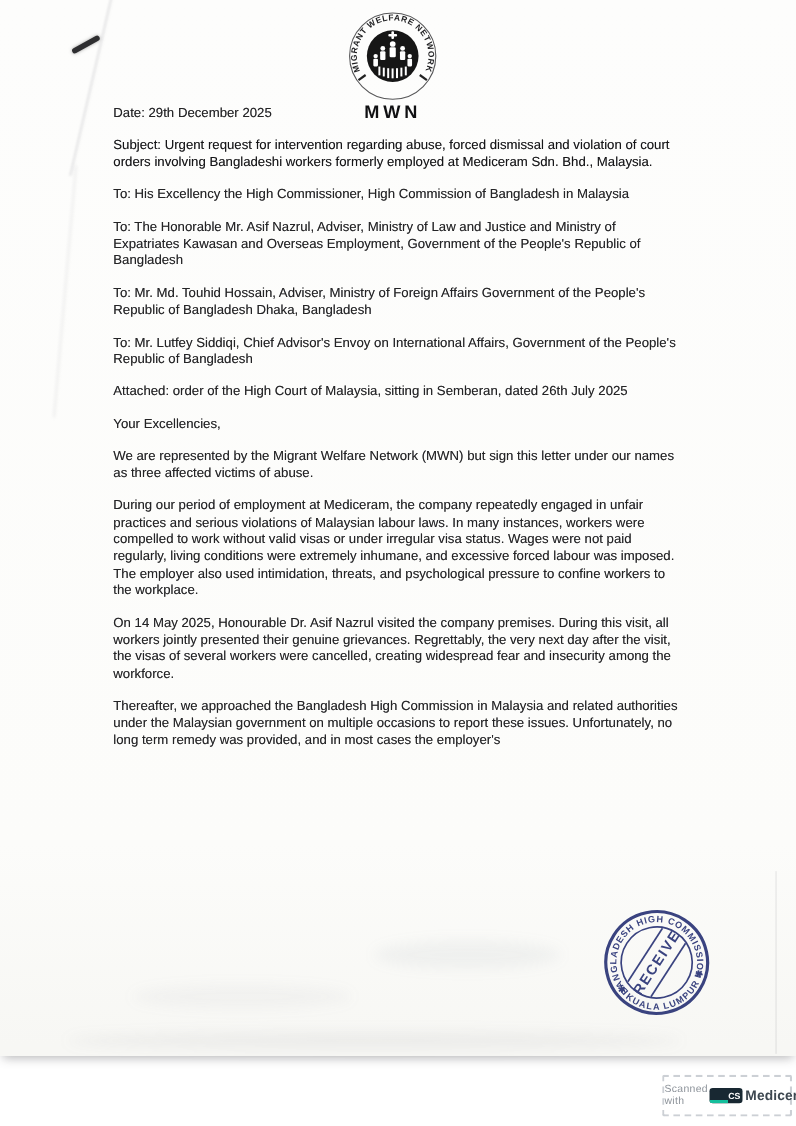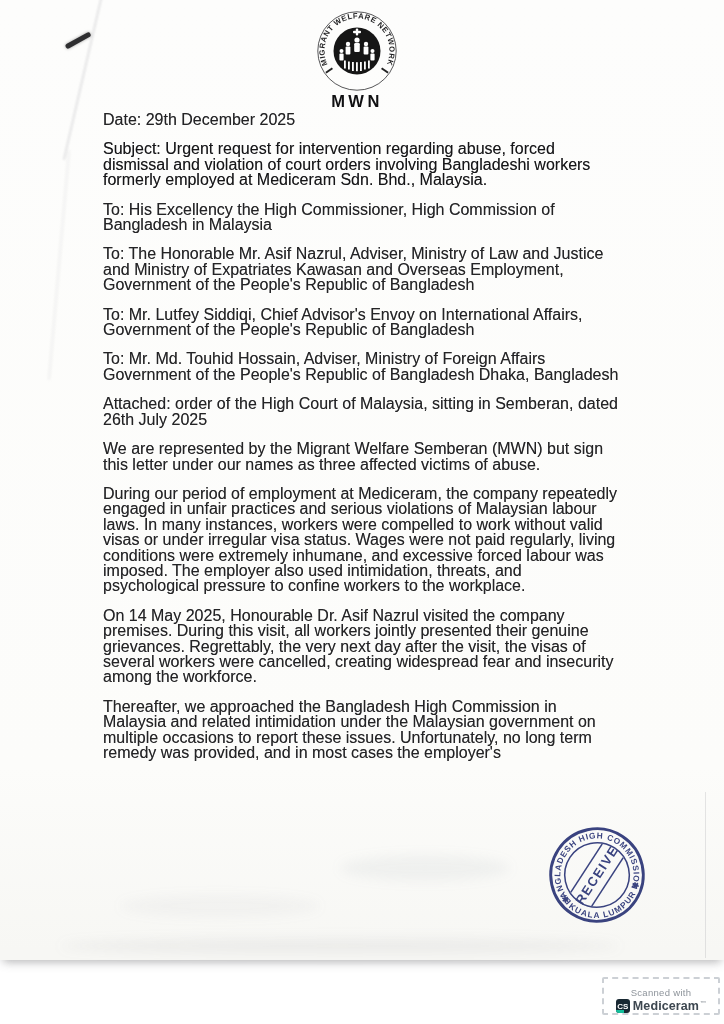--- a/index.html
+++ b/index.html
@@ -32,45 +32,46 @@
   }
   .smudge{position:absolute;border-radius:50%;filter:blur(6px);}
   .smudge.a{left:340px;top:855px;width:170px;height:26px;background:rgba(120,122,135,0.07);}
   .smudge.b{left:120px;top:895px;width:200px;height:22px;background:rgba(120,122,135,0.05);}
   .smudge.c{left:60px;top:938px;width:560px;height:16px;background:rgba(110,112,125,0.08);}
 
   .logo{position:absolute;left:310px;top:8px;width:94px;height:102px;}
   .logo svg{display:block;}
 
   .content{
-    position:absolute;left:103px;top:112px;width:516px;
-    font-size:16px;line-height:15.4px;color:#242426;
+    position:absolute;left:103px;top:95px;width:516px;
+    font-size:12px;line-height:15.4px;color:#242426;
     text-shadow:0 0 0.4px rgba(40,40,45,0.5);
   }
   .content p{margin:0 0 14px 0;}
   .subject{font-weight:normal;color:#161618;}
 
   .stamp{
     position:absolute;left:544px;top:822px;width:106px;height:106px;
     transform:rotate(-12deg);opacity:0.93;
   }
 
   .camscanner-badge{
     position:absolute;left:602px;top:977px;width:114px;height:34px;
     background:#ffffff;border:2px dashed #ccd0d5;border-radius:2px;
-    display:flex;flex-direction:column;align-items:center;justify-content:flex-end;
+    display:flex;flex-direction:row;align-items:center;justify-content:flex-start;
     gap:1px;
   }
   .scanned-with{font-size:9.5px;color:#8d939a;letter-spacing:0.3px;}
   .brand-row{display:flex;align-items:center;gap:3px;}
   .cs-icon{
     width:14px;height:14px;border-radius:3px;background:#182832;
     color:#ffffff;font-size:8px;font-weight:bold;
     display:flex;align-items:center;justify-content:center;position:relative;
     overflow:hidden;
+    padding-left:16px;
   }
   .cs-icon::after{
     content:"";position:absolute;left:0;bottom:0;width:100%;height:3px;
     background:linear-gradient(90deg,#14bf9c 0%,#14bf9c 55%,transparent 56%);
   }
   .brand-name{font-size:12.5px;font-weight:bold;color:#3d4750;letter-spacing:0.1px;}
   .tm{font-size:6px;color:#9aa0a6;vertical-align:super;margin-left:1px;}
 </style>
 </head>
 <body>
@@ -122,27 +123,28 @@
       </g>
       <text x="47" y="99" text-anchor="middle" font-size="16.5" font-weight="bold" letter-spacing="3.5" fill="#101012" font-family="Liberation Sans, sans-serif">MWN</text>
     </svg>
   </div>
 
   <div class="content">
     <p>Date: 29th December 2025</p>
     <p class="subject">Subject: Urgent request for intervention regarding abuse, forced dismissal and violation of court orders involving Bangladeshi workers formerly employed at Mediceram Sdn. Bhd., Malaysia.</p>
     <p>To: His Excellency the High Commissioner, High Commission of Bangladesh in Malaysia</p>
     <p>To: The Honorable Mr. Asif Nazrul, Adviser, Ministry of Law and Justice and Ministry of Expatriates Kawasan and Overseas Employment, Government of the People's Republic of Bangladesh</p>
+    <p>To: Mr. Md. Touhid Hossain, Adviser, Ministry of Foreign Affairs Government of the People's Republic of Bangladesh Dhaka, Bangladesh</p>
     <p>To: Mr. Lutfey Siddiqi, Chief Advisor's Envoy on International Affairs, Government of the People's Republic of Bangladesh</p>
-    <p>To: Mr. Md. Touhid Hossain, Adviser, Ministry of Foreign Affairs Government of the People's Republic of Bangladesh Dhaka, Bangladesh</p>
     <p>Attached: order of the High Court of Malaysia, sitting in Semberan, dated 26th July 2025</p>
-    <p>We are represented by the Migrant Welfare Semberan (MWN) but sign this letter under our names as three affected victims of abuse.</p>
+    <p>Your Excellencies,</p>
+    <p>We are represented by the Migrant Welfare Network (MWN) but sign this letter under our names as three affected victims of abuse.</p>
     <p>During our period of employment at Mediceram, the company repeatedly engaged in unfair practices and serious violations of Malaysian labour laws. In many instances, workers were compelled to work without valid visas or under irregular visa status. Wages were not paid regularly, living conditions were extremely inhumane, and excessive forced labour was imposed. The employer also used intimidation, threats, and psychological pressure to confine workers to the workplace.</p>
     <p>On 14 May 2025, Honourable Dr. Asif Nazrul visited the company premises. During this visit, all workers jointly presented their genuine grievances. Regrettably, the very next day after the visit, the visas of several workers were cancelled, creating widespread fear and insecurity among the workforce.</p>
-    <p>Thereafter, we approached the Bangladesh High Commission in Malaysia and related intimidation under the Malaysian government on multiple occasions to report these issues. Unfortunately, no long term remedy was provided, and in most cases the employer's</p>
+    <p>Thereafter, we approached the Bangladesh High Commission in Malaysia and related authorities under the Malaysian government on multiple occasions to report these issues. Unfortunately, no long term remedy was provided, and in most cases the employer's</p>
   </div>
 
   <div class="stamp">
     <svg width="106" height="106" viewBox="0 0 110 110">
       <defs>
         <path id="stampTop" d="M 22.8 75.1 A 38 38 0 1 1 87.2 75.1" fill="none"></path>
         <path id="stampBottom" d="M 14.0 72.4 A 44.5 44.5 0 0 0 96.0 72.4" fill="none"></path>
       </defs>
       <circle cx="55" cy="55" r="48" fill="none" stroke="#2c3677" stroke-width="3"></circle>
       <circle cx="55" cy="55" r="33.5" fill="none" stroke="#2c3677" stroke-width="1.6"></circle>

